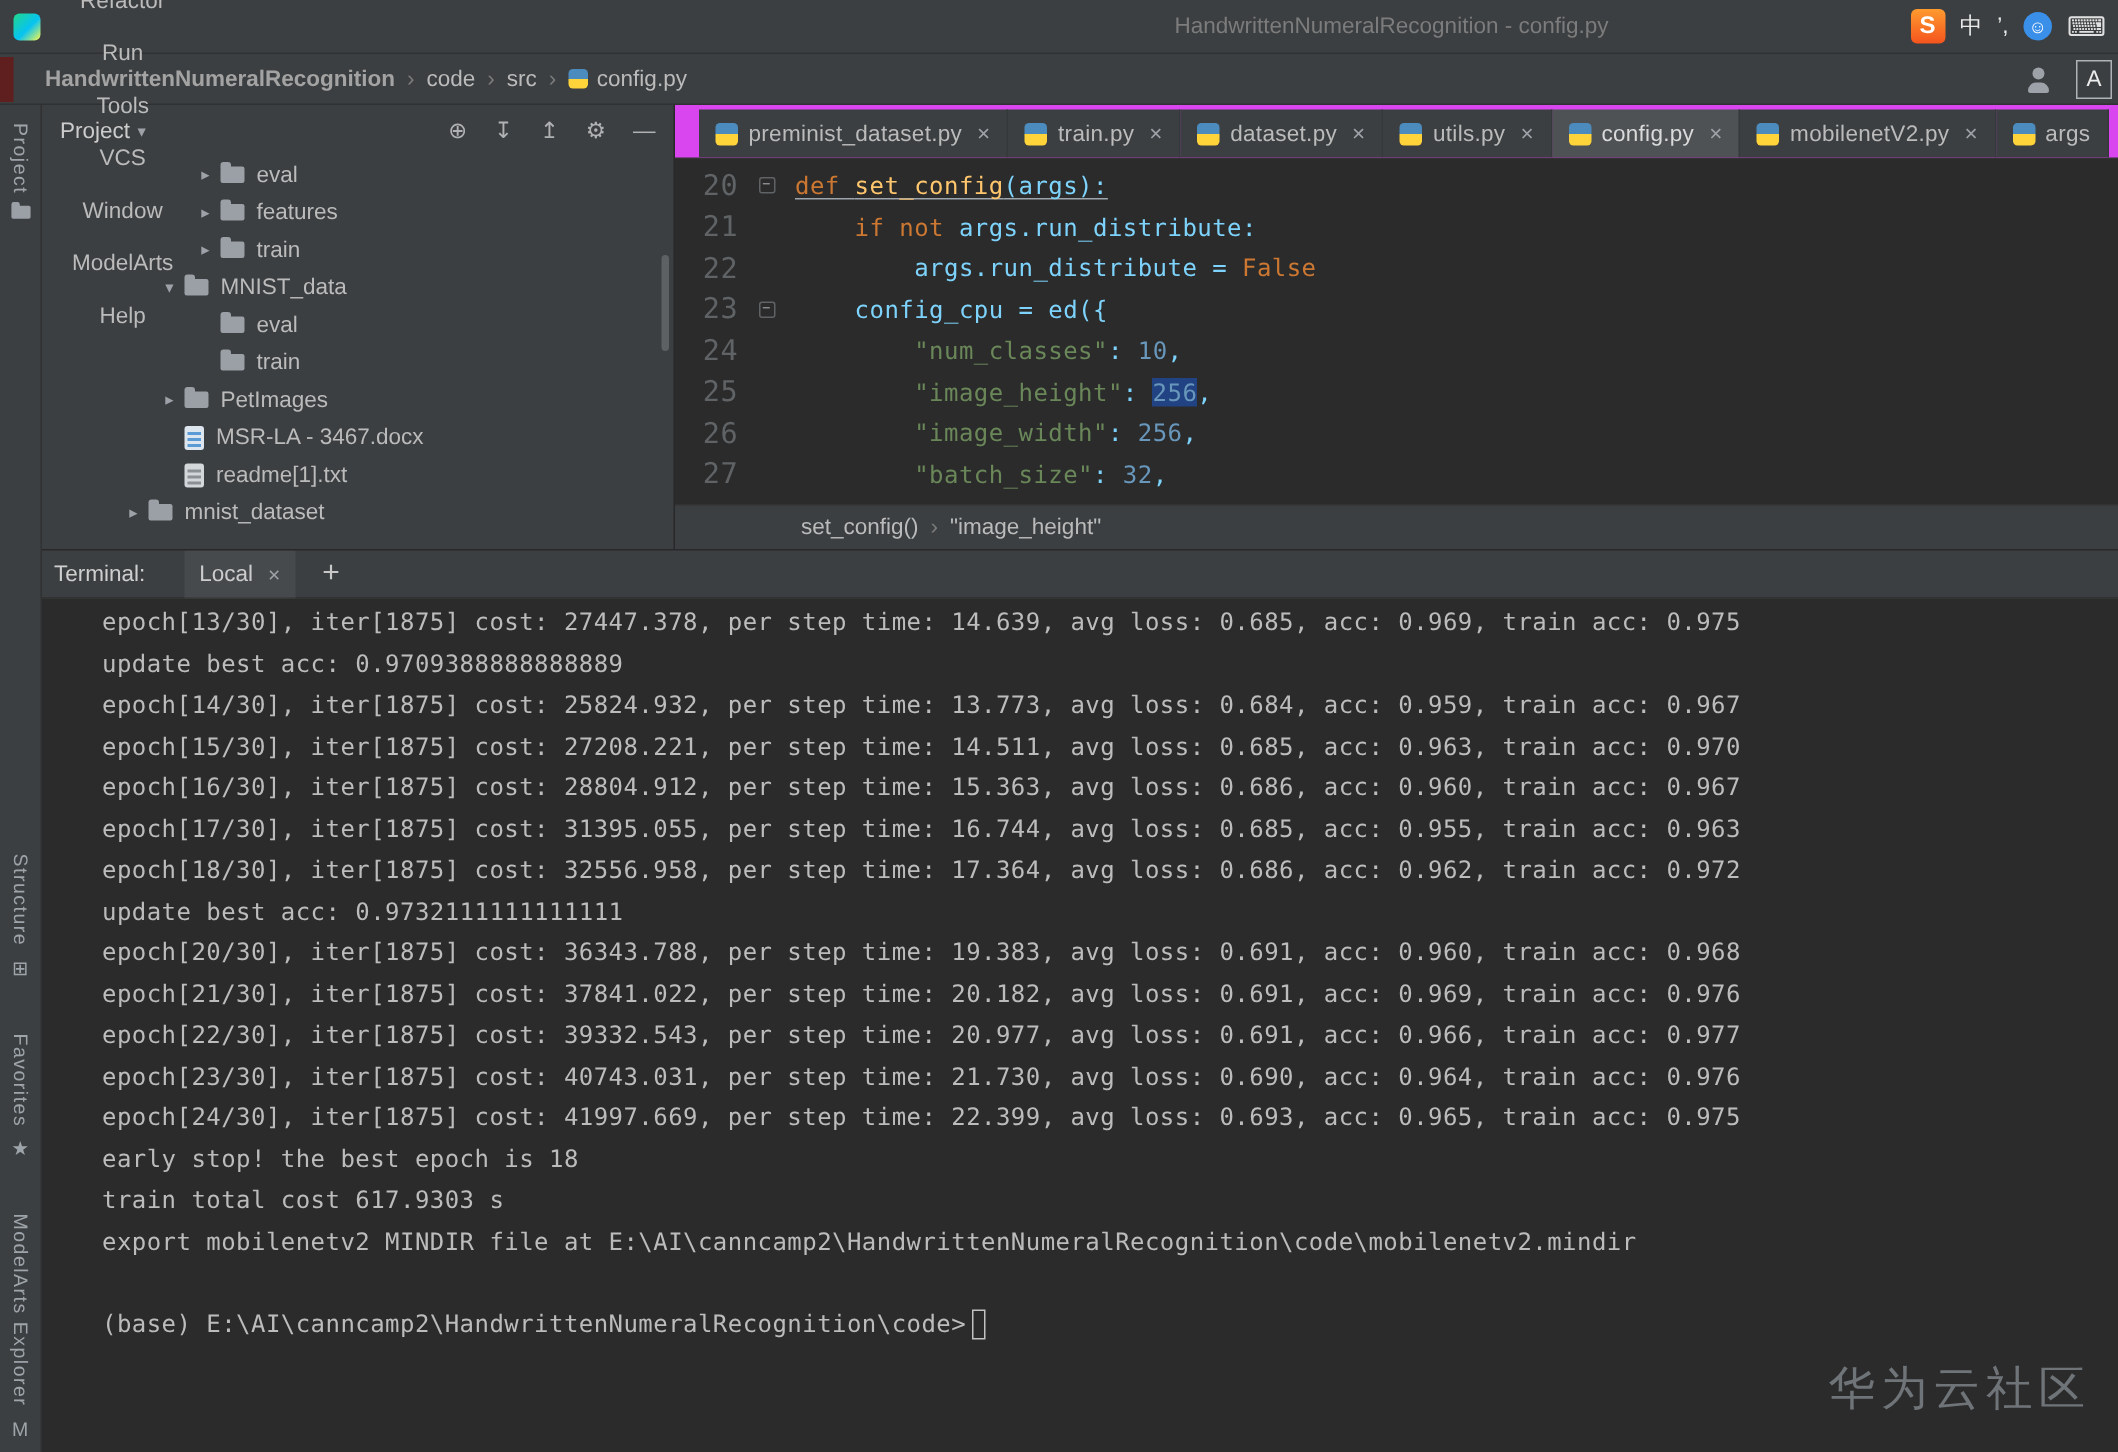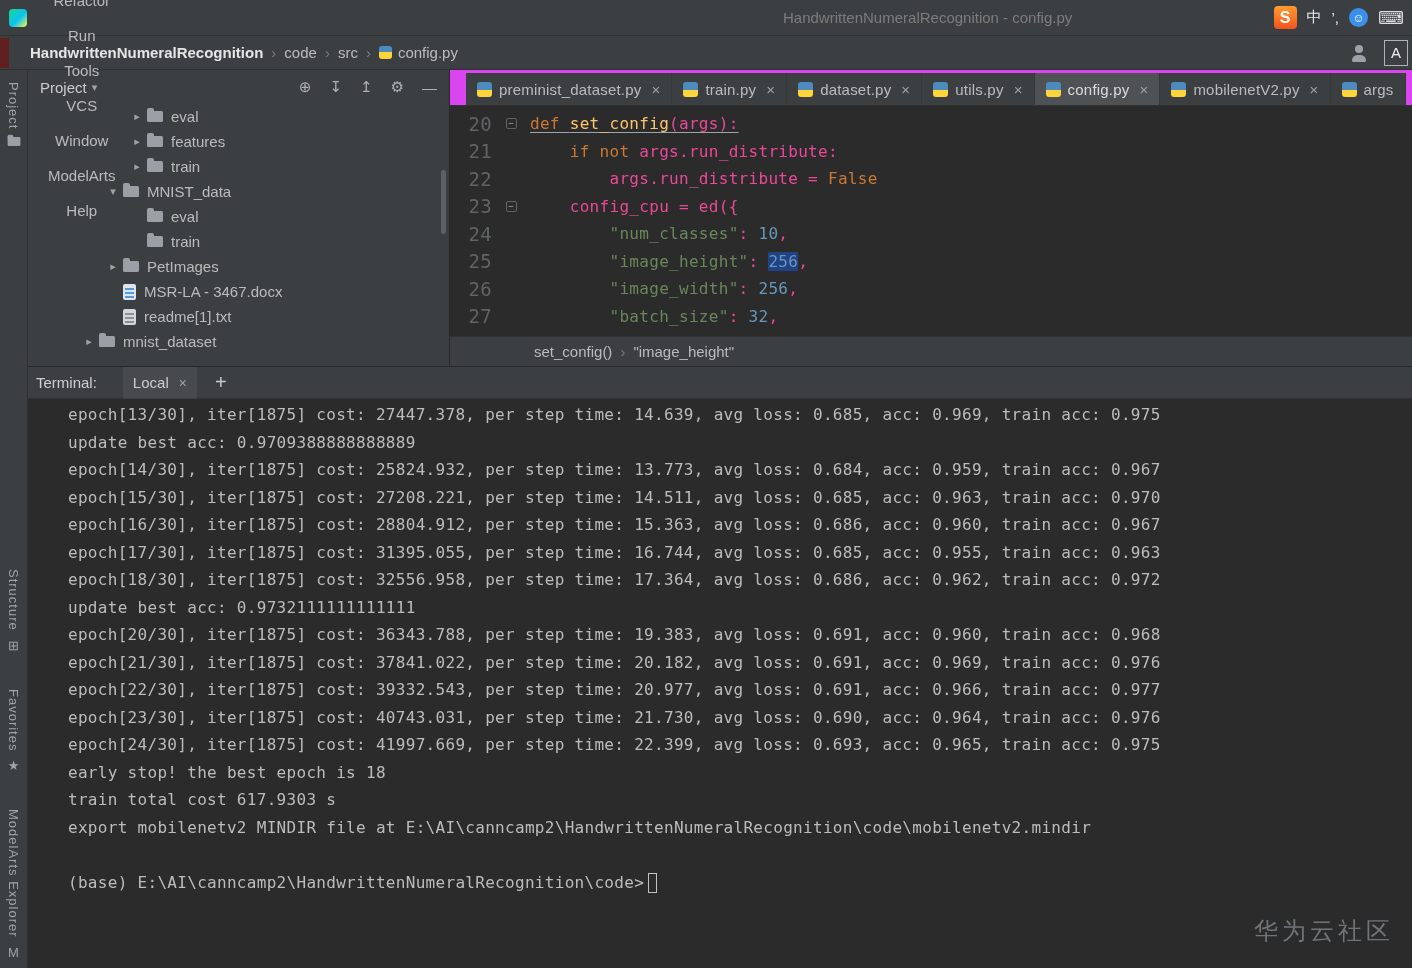--- a/index.html
+++ b/index.html
@@ -22,21 +22,21 @@
   .tray-face{width:19px;height:19px;border-radius:50%;background:#3a8fe8;color:#fff;font-size:12px;
     display:flex;align-items:center;justify-content:center;}
   .tray-kbd{color:#e0e0e0;font-size:18px;}
 
   
   .navbar{position:absolute;left:0;top:36px;width:100%;height:34px;background:#3c3f41;
     display:flex;align-items:center;padding-left:30px;border-bottom:1px solid #2f3133;z-index:4;}
   .red-indicator{position:absolute;left:0;top:2px;width:9px;height:30px;background:#5f1f1e;}
   .crumbs{display:flex;align-items:center;}
   .crumb{color:#bbbbbb;display:flex;align-items:center;gap:6px;white-space:nowrap;}
-  .crumb.first{color:#e5e5e5;font-weight:bold;}
+  .crumb.first{color:#a3a3a3;font-weight:bold;}
   .crumb-sep{color:#7c7c7c;margin:0 8px;}
   .navbar-right{position:absolute;right:4px;display:flex;align-items:center;gap:16px;}
   .user-icon{position:relative;width:18px;height:18px;display:inline-block;}
   .user-icon::before{content:"";position:absolute;left:5px;top:1px;width:8px;height:8px;border-radius:50%;background:#9da2a8;}
   .user-icon::after{content:"";position:absolute;left:2px;bottom:0;width:14px;height:7px;border-radius:7px 7px 2px 2px;background:#9da2a8;}
   .a-badge{width:24px;height:26px;border:1px solid #aeb3b8;color:#ececec;display:flex;
     align-items:center;justify-content:center;font-size:15px;background:#3c3f41;}
 
   
   .stripe{position:absolute;left:0;top:70px;width:28px;height:898px;background:#3c3f41;
@@ -89,21 +89,21 @@
   .code-line{display:flex;height:27.5px;align-items:center;}
   .gutter-num{width:42px;text-align:right;color:#606366;flex:none;font-size:19px;}
   .fold-col{width:38px;flex:none;display:flex;align-items:center;justify-content:center;}
   .fold-box{width:11px;height:11px;border:1px solid #606366;border-radius:2px;color:#9da2a8;
     font-size:9px;line-height:9px;text-align:center;}
   .code-text{white-space:pre;color:#a9b7c6;}
   .seg.kw{color:#cc7832;}
   .seg.fn{color:#ffc66d;}
   .seg.str{color:#6a8759;}
   .seg.num{color:#6897bb;}
-  .seg.pl{color:#ec4899;}
+  .seg.pl{color:#7dd3fc;}
   .seg.u{text-decoration:underline;text-underline-offset:3px;text-decoration-color:#9da6ad;}
   .seg.sel{background:#214283;}
   .editor-crumbs{position:absolute;left:0;bottom:0;width:100%;height:30px;background:#3c3f41;
     display:flex;align-items:center;padding-left:84px;color:#bbbbbb;border-top:1px solid #323232;}
   .ecrumb{white-space:pre;}
 
   
   .terminal{position:absolute;left:28px;top:366px;width:1384px;height:602px;background:#2b2b2b;
     border-top:1px solid #282828;}
   .term-header{height:32px;background:#3c3f41;display:flex;align-items:center;padding-left:6px;
@@ -111,21 +111,21 @@
   .term-title{color:#cfcfcf;margin:0 26px 0 2px;}
   .term-tab{display:flex;align-items:center;gap:10px;color:#cccccc;height:32px;padding:0 10px;
     background:rgba(255,255,255,.06);}
   .term-close{color:#9da2a8;font-size:14px;}
   .term-plus{color:#c8c8c8;font-size:20px;margin-left:18px;}
   .term-body{position:relative;height:570px;overflow:hidden;padding:6px 0 4px 4px;
     font-family:"DejaVu Sans Mono","Liberation Mono",monospace;font-size:16px;letter-spacing:.3px;color:#bcbcbc;margin-left:36px;}
   .term-line{height:27.5px;white-space:pre;}
   .prompt-line{white-space:pre;}
   .cursor{display:inline-block;width:9px;height:20px;border:1px solid #c2c2c2;vertical-align:middle;margin-left:4px;}
-  .watermark{position:absolute;right:18px;bottom:22px;font-size:24px;color:#7c8187;letter-spacing:4px;opacity:.85;
+  .watermark{position:absolute;right:18px;bottom:22px;font-size:31px;color:#7c8187;letter-spacing:4px;opacity:.85;
     font-family:"DejaVu Sans",sans-serif;}
 </style>
 </head>
 <body>
 
 <div id="app">
 
   <div class="menubar">
     <span class="app-icon"></span>
     <div class="menu-items">

